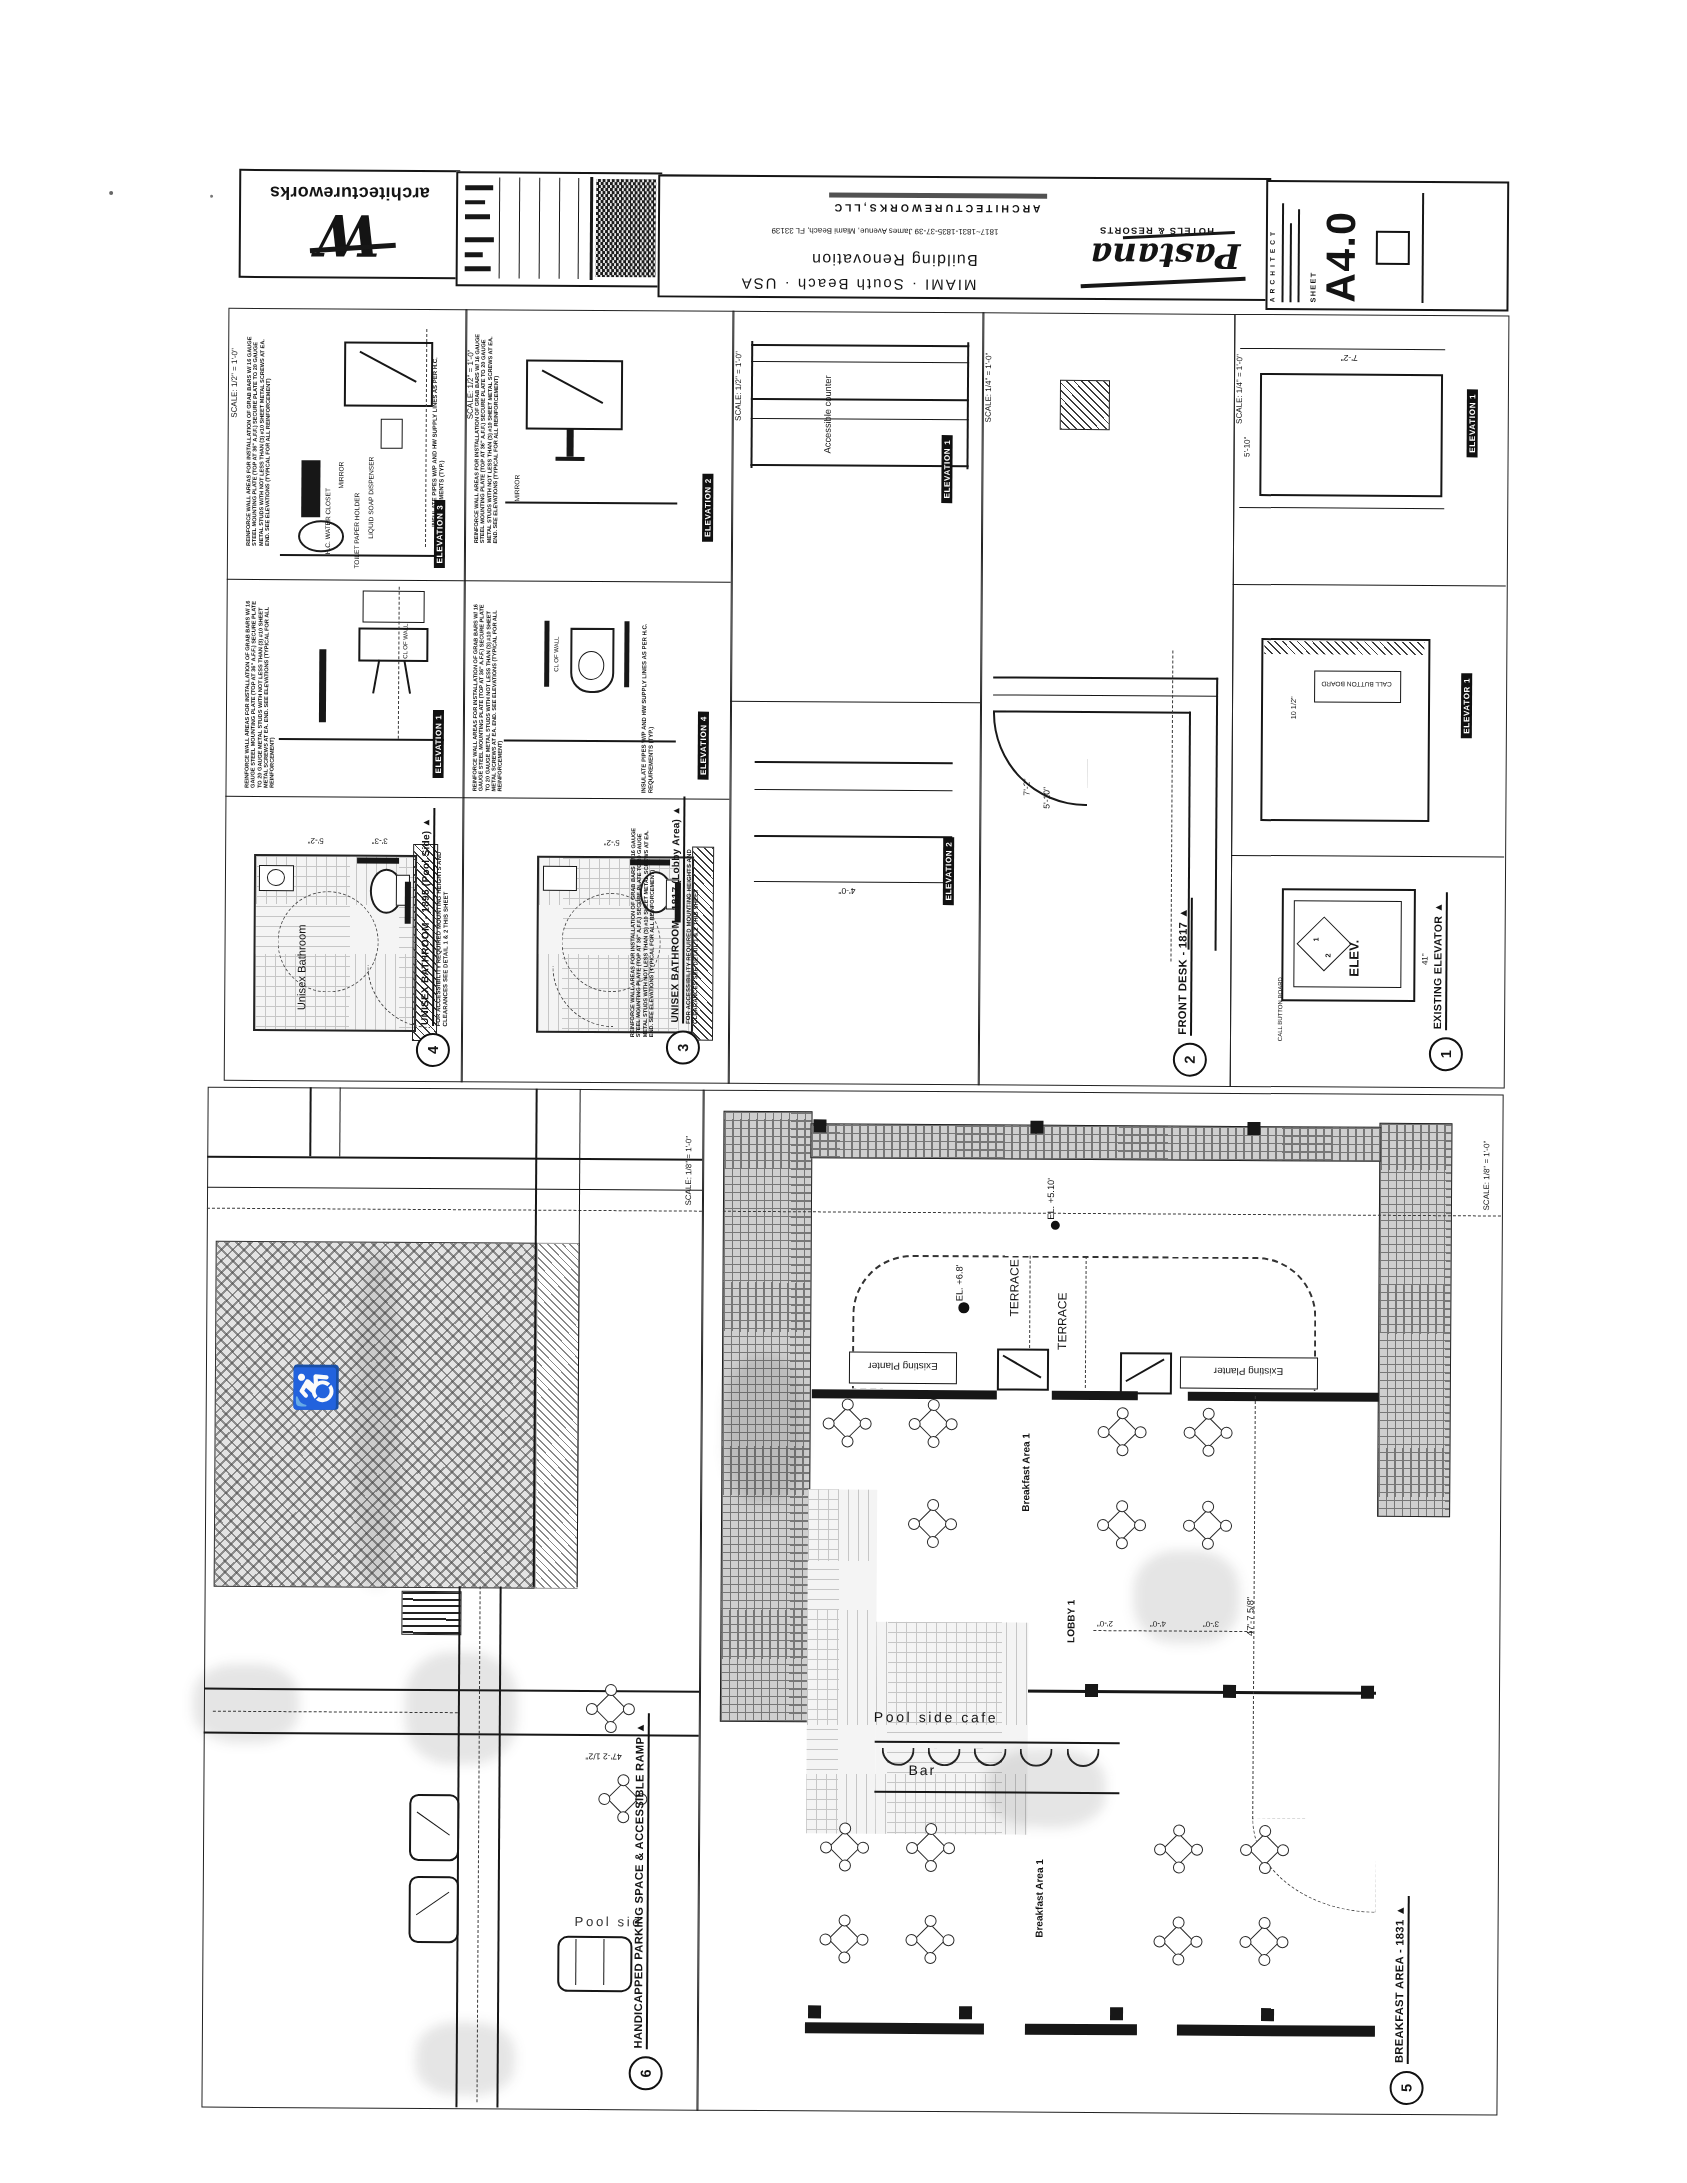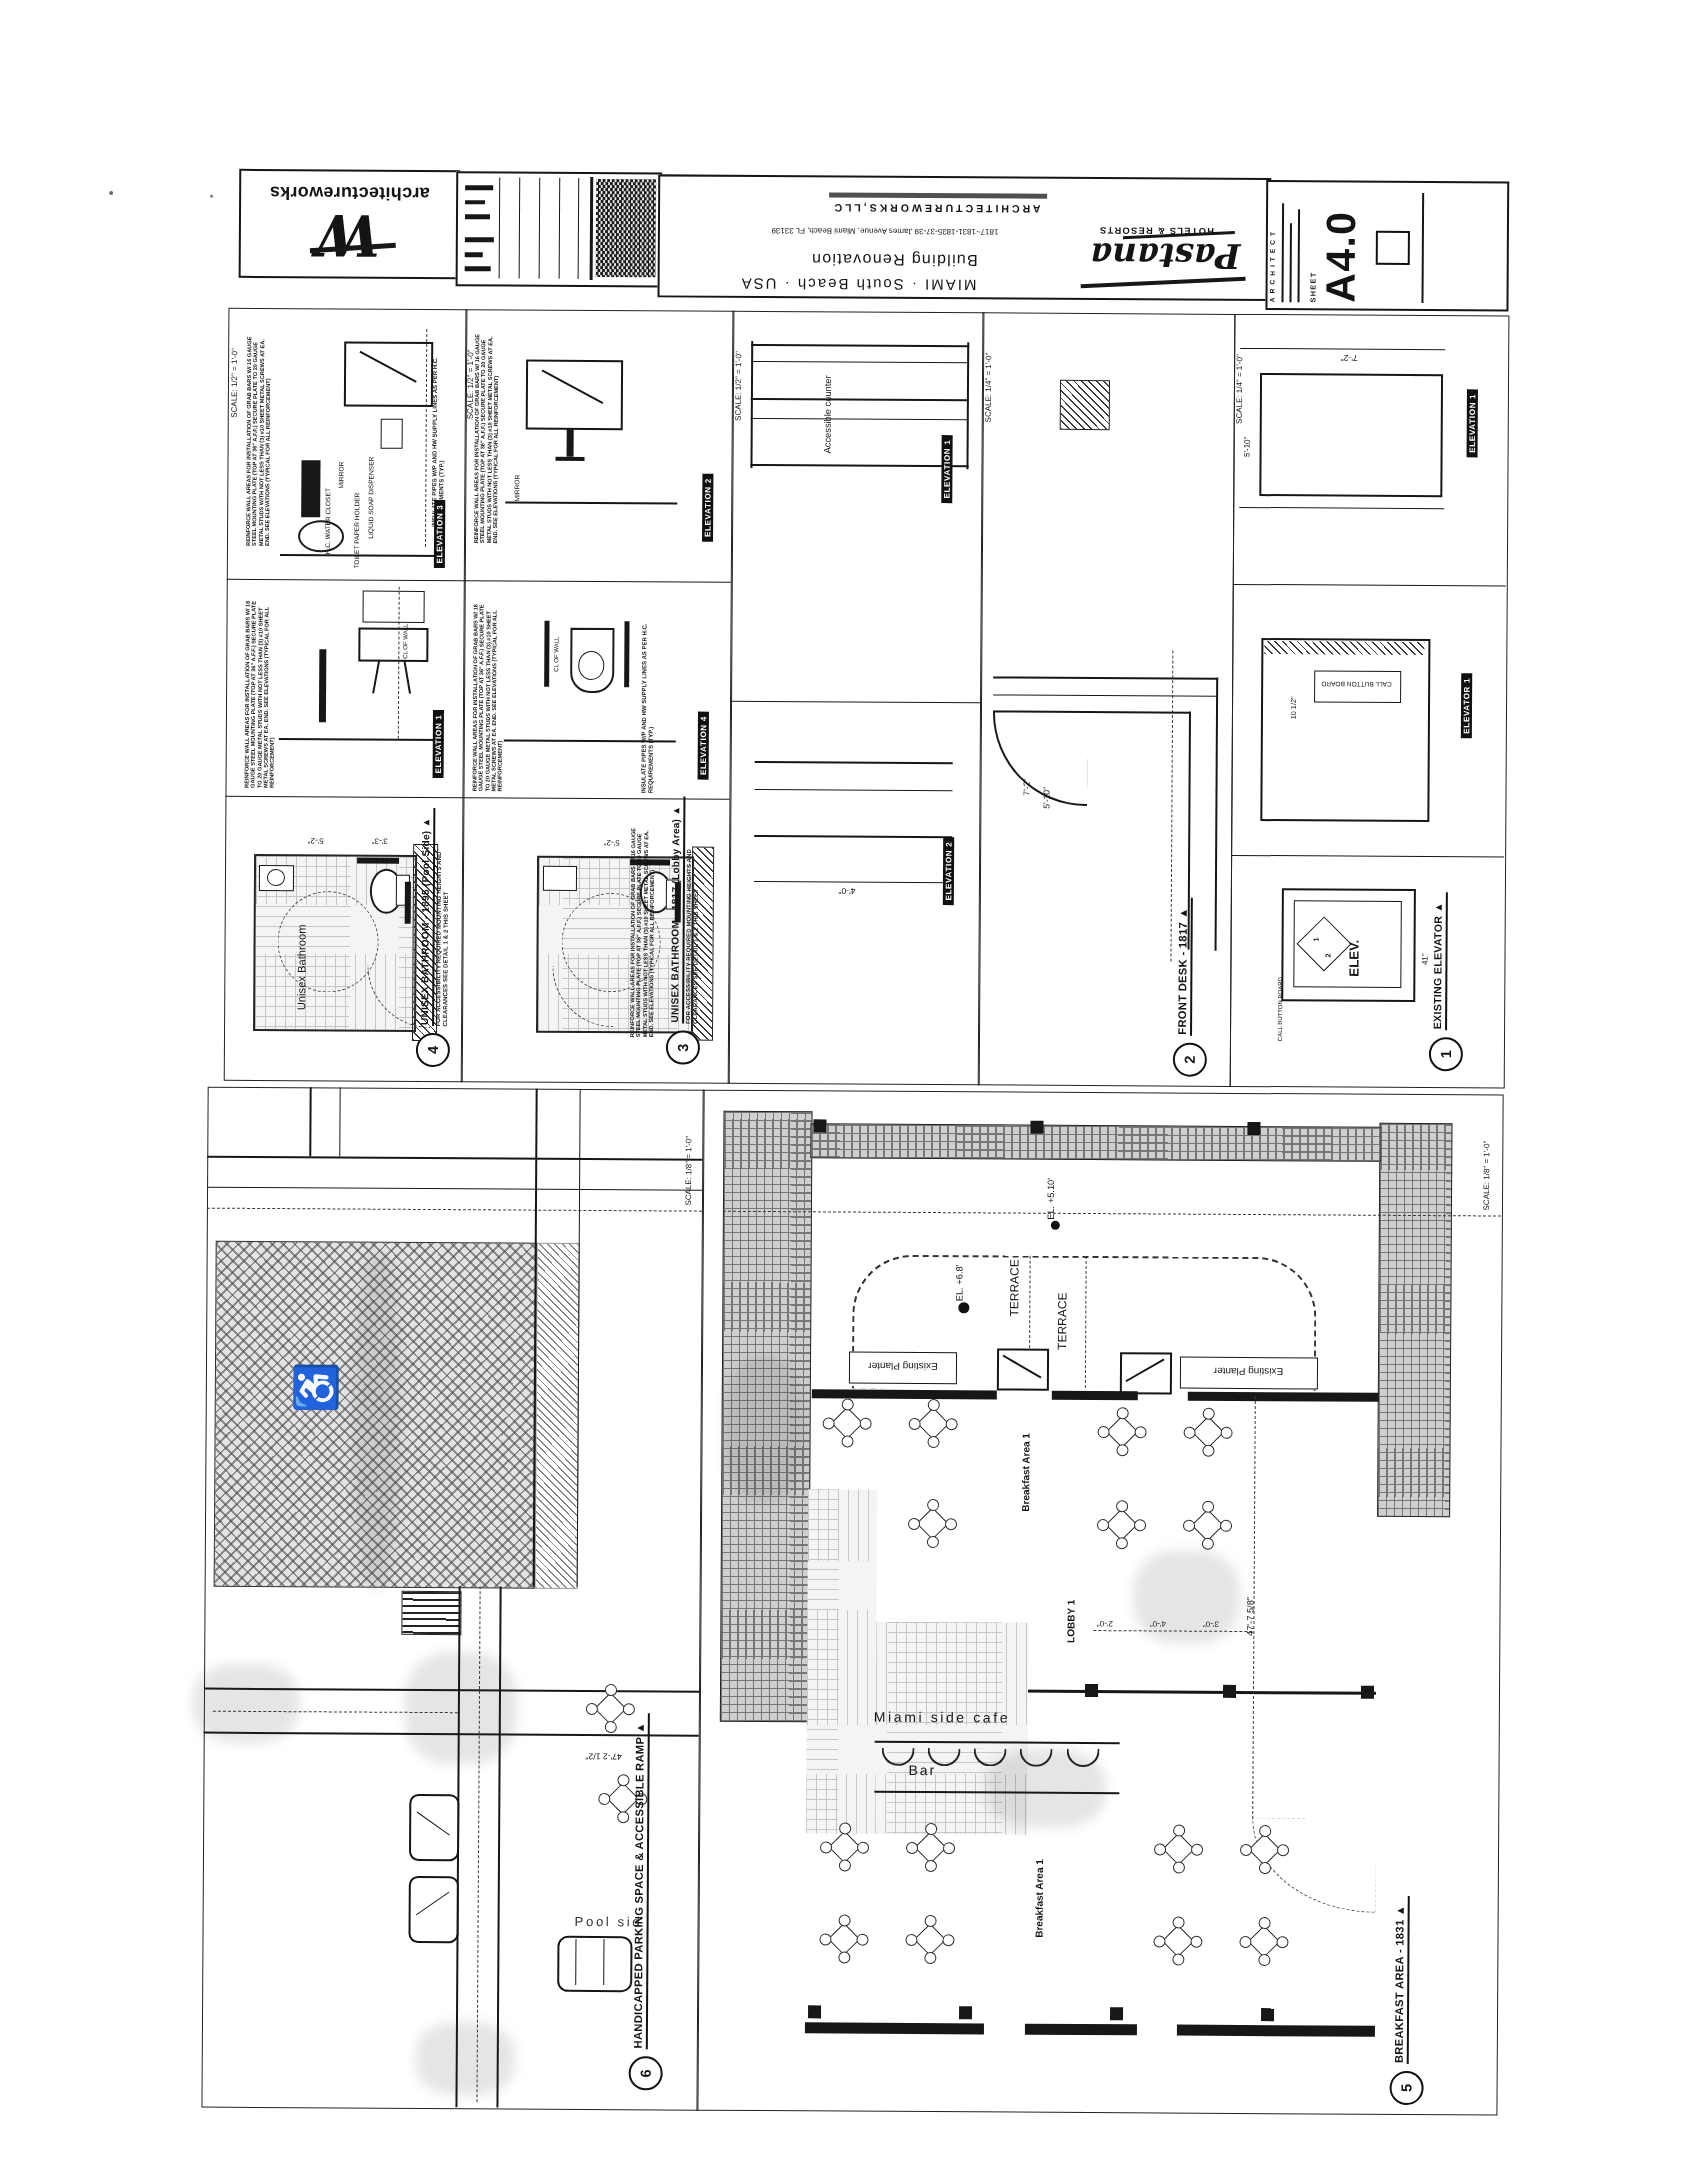--- a/index.html
+++ b/index.html
@@ -535,21 +535,21 @@
 
   <div class="gridlight" style="position:absolute;left:812px;top:1489px;width:69px;height:344px"></div>
   <div class="gridlight" style="position:absolute;left:881px;top:1621px;width:152px;height:212px"></div>
   <div class="ln" style="left:880px;top:1740px;width:245px;height:2px"></div>
   <div class="ln" style="left:880px;top:1790px;width:245px;height:2px"></div>
   <div class="stool" style="left:887px;top:1747px"></div>
   <div class="stool" style="left:933px;top:1747px"></div>
   <div class="stool" style="left:979px;top:1747px"></div>
   <div class="stool" style="left:1025px;top:1747px"></div>
   <div class="stool" style="left:1072px;top:1747px"></div>
-  <div class="abs" style="left:879px;top:1708px;font-size:14px;letter-spacing:2.6px">Miami side cafe</div>
+  <div class="abs" style="left:879px;top:1708px;font-size:14px;letter-spacing:2.6px">Pool side cafe</div>
   <div class="abs" style="left:914px;top:1761px;font-size:14px;letter-spacing:2px">Bar</div>
 
   <div class="vdash" style="left:1258px;top:1393px;height:423px"></div>
   <div class="arcq" style="left:1258px;top:1815px;width:123px;height:93px"></div>
   <div class="dash" style="left:1098px;top:1628px;width:159px"></div>
 
   <div class="tbl" style="left:829px;top:1825px">
       <div class="tp"></div>
       <div class="ch" style="left:16px;top:-2.6px"></div>
       <div class="ch" style="left:16px;top:34px"></div>

